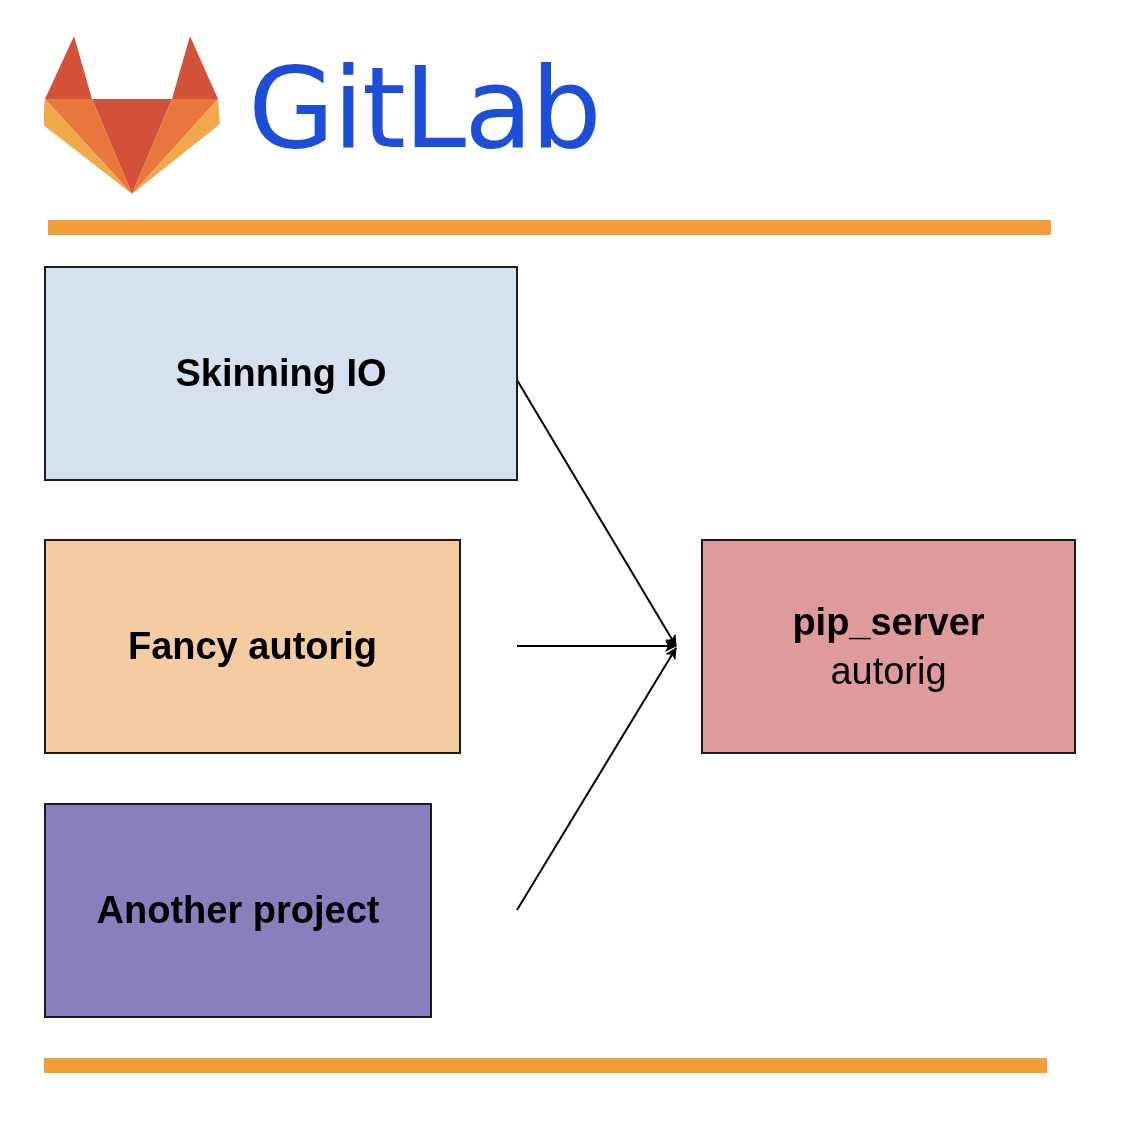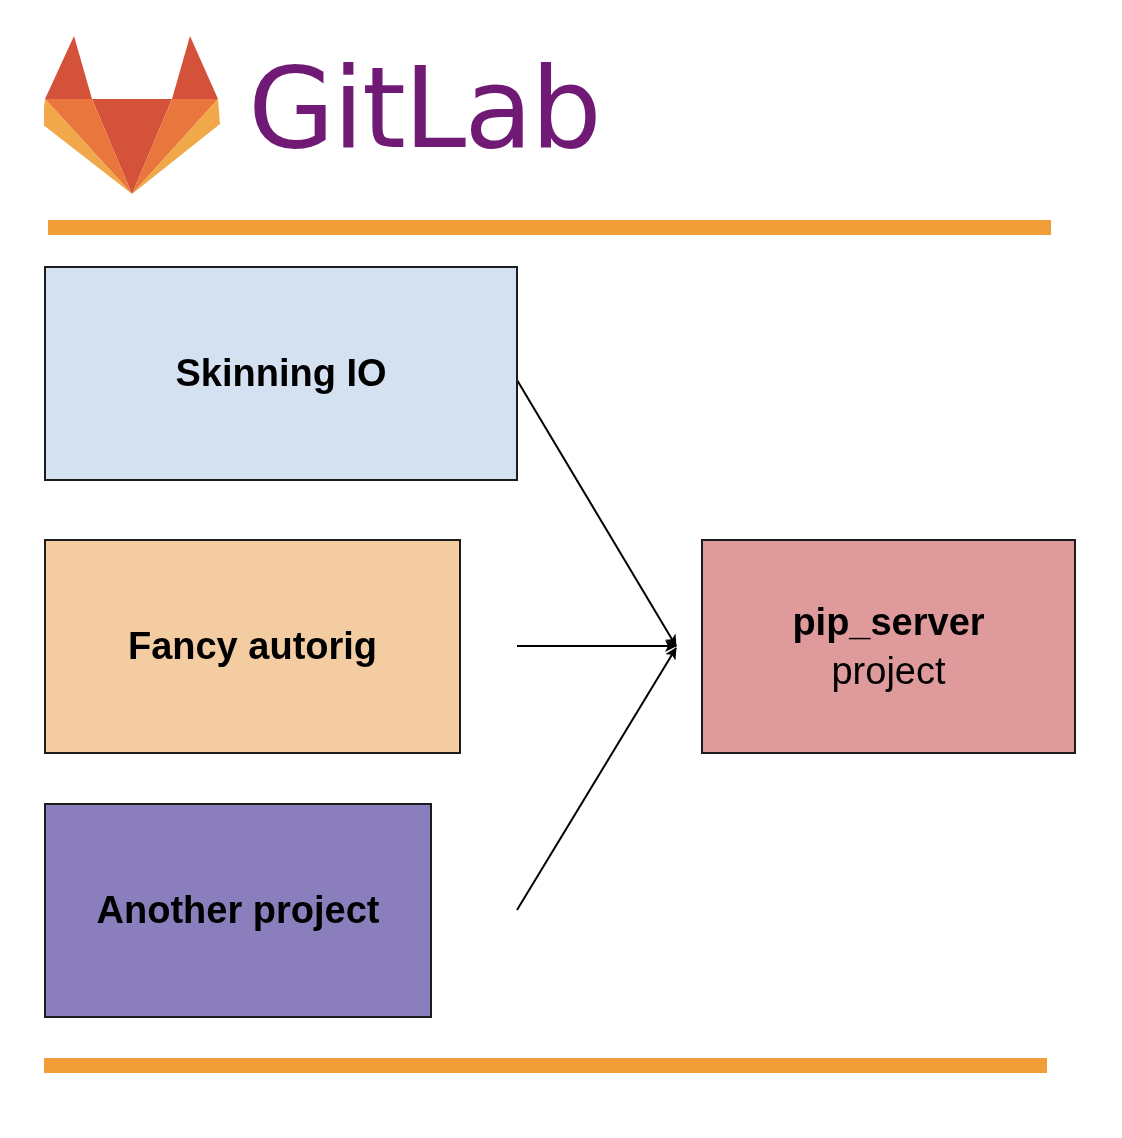--- a/index.html
+++ b/index.html
@@ -18,21 +18,21 @@
 
 <svg class="abs" style="left:44px;top:34px;" width="176" height="162" viewBox="0 0 176 162">
   <polygon points="30,2 48,65 1,65" fill="#d4513a"></polygon>
   <polygon points="146,2 174,65 128,65" fill="#d4513a"></polygon>
   <polygon points="48,65 128,65 88,160" fill="#d4513a"></polygon>
   <polygon points="1,65 48,65 88,160" fill="#e9763c"></polygon>
   <polygon points="128,65 174,65 88,160" fill="#e9763c"></polygon>
   <polygon points="1,65 -2,90 88,160" fill="#f0a84a"></polygon>
   <polygon points="174,65 176,90 88,160" fill="#f0a84a"></polygon>
 </svg>
-<div class="abs logo-text" style="color: #701a75;">GitLab</div>
+<div class="abs logo-text" style="color: #1d4ed8;">GitLab</div>
 
 <div class="abs bar" style="left: 48px; top: 220px; width: 1003px; background: rgb(241, 158, 56);"></div>
 
 <svg class="edges" width="1122" height="1138">
   <defs>
     <marker id="arrow" markerWidth="12" markerHeight="12" refX="11" refY="6" orient="auto" markerUnits="userSpaceOnUse">
       <path d="M0,0 L12,6 L0,12 L3,6 Z" fill="#000"></path>
     </marker>
   </defs>
   <line x1="517" y1="380" x2="676" y2="646" stroke="#000" stroke-width="2" marker-end="url(#arrow)"></line>
@@ -45,16 +45,16 @@
 </div>
 <div class="abs node" id="node-1" style="left: 44px; top: 539px; width: 417px; height: 215px; background: rgb(243, 204, 162);">
   <span class="label">Fancy autorig</span>
 </div>
 <div class="abs node" id="node-2" style="left: 44px; top: 803px; width: 388px; height: 215px; background: rgb(139, 126, 189);">
   <span class="label">Another project</span>
 </div>
 
 <div class="abs node target" id="node-target" style="left: 677px; top: 539px; width: 375px; height: 215px; background: rgb(223, 155, 155); margin-left: 24px;">
   <span class="title">pip_server</span>
-  <span>project</span>
+  <span>autorig</span>
 </div>
 
 <div class="abs bar" style="left: 44px; top: 1058px; width: 1003px; background: rgb(241, 158, 56);"></div>
 
 </body></html>

